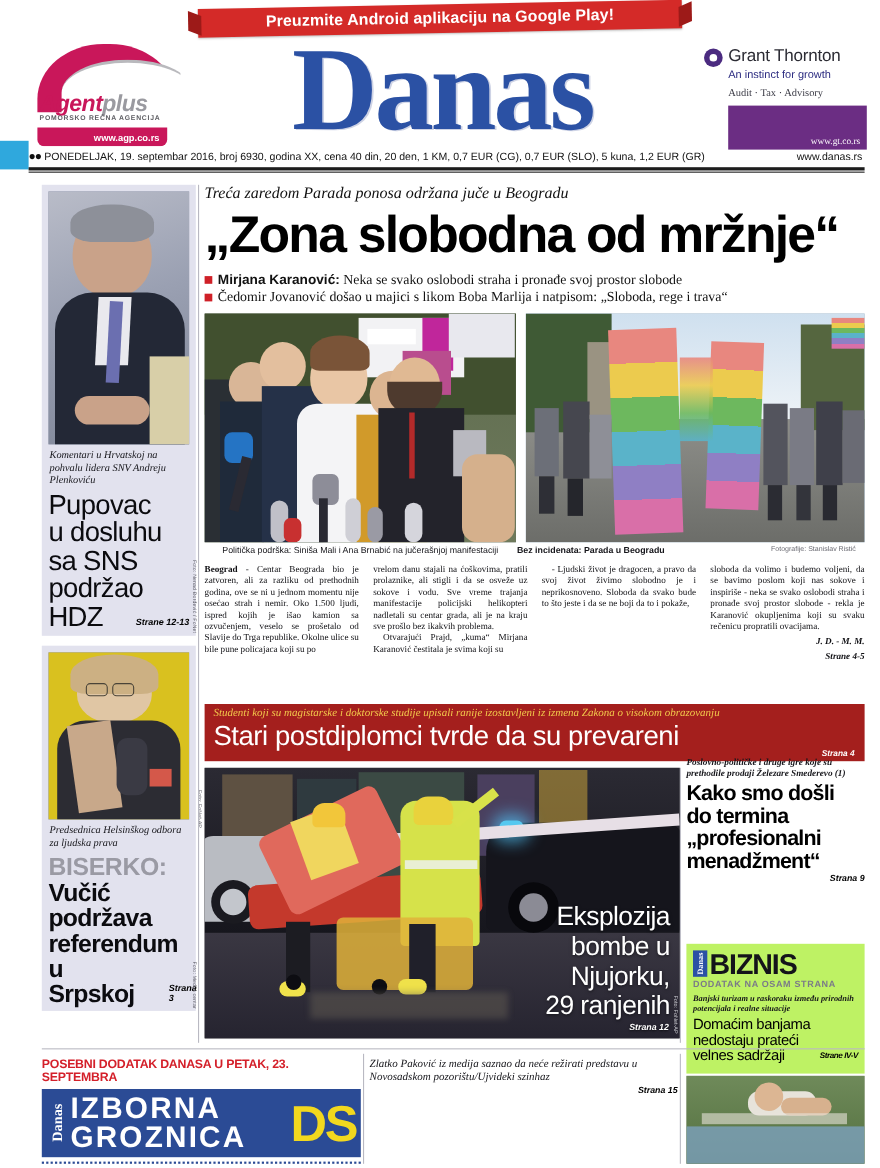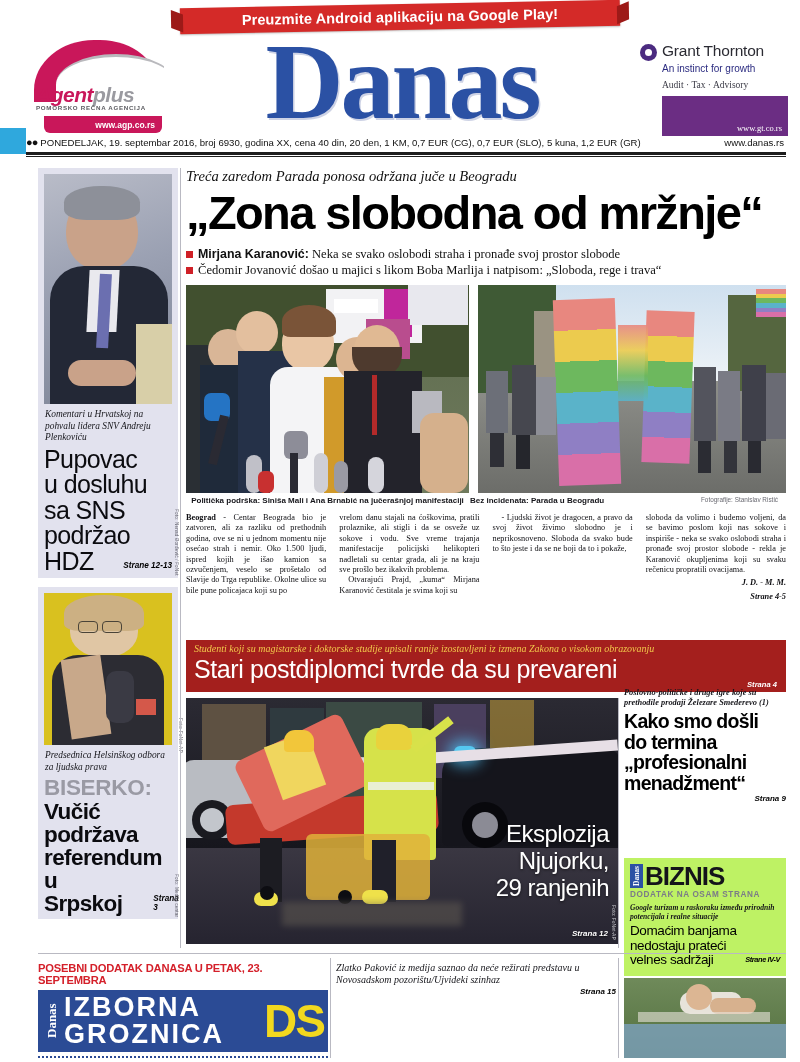--- a/index.html
+++ b/index.html
@@ -55,21 +55,21 @@
     position:absolute;left:10px;top:47px;width:120px;
     font-style:italic;font-weight:bold;font-size:21px;
     color:#c9175a;letter-spacing:-.5px;
   }
   .agp-wordmark .plus{color:#9a9aa0;}
   .agp-sub{
     position:absolute;left:10px;top:68px;width:124px;
     font-size:6.2px;font-weight:bold;letter-spacing:.7px;color:#5c5c61;
   }
   .agp-url-bar{
-    position:absolute;left:18px;top:80px;width:118px;height:17px;
+    position:absolute;left:8px;top:80px;width:118px;height:17px;
     background:#c9175a;border-radius:0 0 6px 6px;
     color:#fff;font-size:8.5px;font-weight:bold;
     display:flex;align-items:center;justify-content:flex-end;
     padding-right:7px;box-sizing:border-box;
   }
 
   .danas-logo{
     position:absolute;left:176px;top:0px;width:452px;height:104px;
     color:#2b51a4;
     font-family:"Liberation Serif", serif;
@@ -161,21 +161,21 @@
     width:7px;height:7px;background:#cf2027;display:inline-block;
     margin:4px 5px 0 0;flex:none;
   }
   .bullet-line b{font-family:"Liberation Sans",sans-serif;font-size:12.4px;}
 
   
   .photo-row{display:flex;gap:9px;margin-top:7px;}
   .photo-a{width:283px;height:208px;position:relative;overflow:hidden;background:#4d5a46;}
   .photo-b{width:308px;height:208px;position:relative;overflow:hidden;background:#9fb6c8;}
   .cap-row{display:flex;margin-top:3px;font-size:8px;color:#15151a;}
-  .cap-a{width:283px;text-align:center;font-weight:bold;}
+  .cap-a{width:283px;text-align:center;font-weight:normal;}
   .cap-b{width:308px;margin-left:1px;font-weight:bold;display:flex;}
   .cap-credit{margin-left:auto;font-weight:normal;color:#6a6a72;font-size:6.4px;}
 
   
   .cols{display:flex;gap:13px;margin-top:8px;}
   .col{
     width:191px;
     font-family:"Liberation Serif",serif;font-size:8.3px;line-height:10.4px;
     text-align:justify;color:#101014;
   }
@@ -557,20 +557,21 @@
       <div class="ph" style="left:74px;top:140px;width:22px;height:64px;background:#1c1c22;"></div>
       <div class="ph" style="left:186px;top:142px;width:24px;height:62px;background:#20202a;"></div>
       <div class="ph" style="left:68px;top:194px;width:24px;height:14px;border-radius:7px;background:#f0e24c;"></div>
       <div class="ph" style="left:176px;top:192px;width:26px;height:14px;border-radius:7px;background:#efe14a;"></div>
       <div class="ph" style="left:74px;top:188px;width:14px;height:14px;border-radius:50%;background:#0d0d12;"></div>
       <div class="ph" style="left:152px;top:192px;width:14px;height:14px;border-radius:50%;background:#0d0d12;"></div>
       <div class="ph" style="left:96px;top:204px;width:180px;height:24px;background:#6a6458;opacity:.45;filter:blur(3px);"></div>
     </div>
     <div class="bomb-head">
       <div>Eksplozija</div>
+      <div>bombe u</div>
       <div>Njujorku,</div>
       <div>29 ranjenih</div>
     </div>
     <div class="bomb-pg">Strana 12</div>
     <div class="bomb-credit">Foto: FoNet-AP</div>
     <div class="bomb-credit-l">Foto: FoNet-AP</div>
   </div>
 
   <div class="rcol">
     <div class="rkick">Poslovno-političke i druge igre koje su prethodile prodaji Železare Smederevo (1)</div>
@@ -582,21 +583,21 @@
     </div>
     <div class="rpg">Strana 9</div>
   </div>
 
   <div class="biznis">
     <div class="biz-logo">
       <div class="biz-danas">Danas</div>
       <div class="biz-word">BIZNIS</div>
     </div>
     <div class="biz-sub">DODATAK NA OSAM STRANA</div>
-    <div class="biz-kick">Google turizam u raskoraku između prirodnih potencijala i realne situacije</div>
+    <div class="biz-kick">Banjski turizam u raskoraku između prirodnih potencijala i realne situacije</div>
     <div class="biz-head">
       <div>Domaćim banjama</div>
       <div>nedostaju prateći</div>
       <div style="display:flex;align-items:flex-end;">
         <span>velnes sadržaji</span>
         <span class="biz-pg" style="margin-left:auto;">Strane IV-V</span>
       </div>
     </div>
   </div>
 

